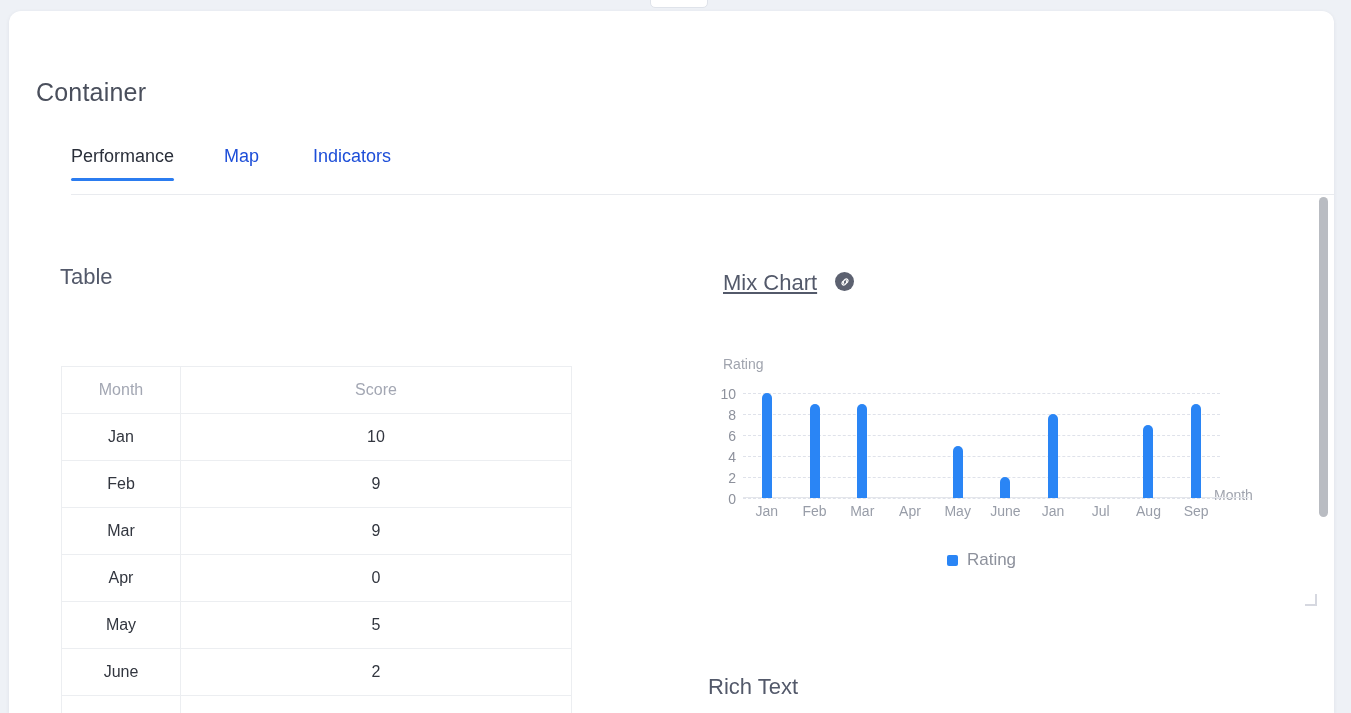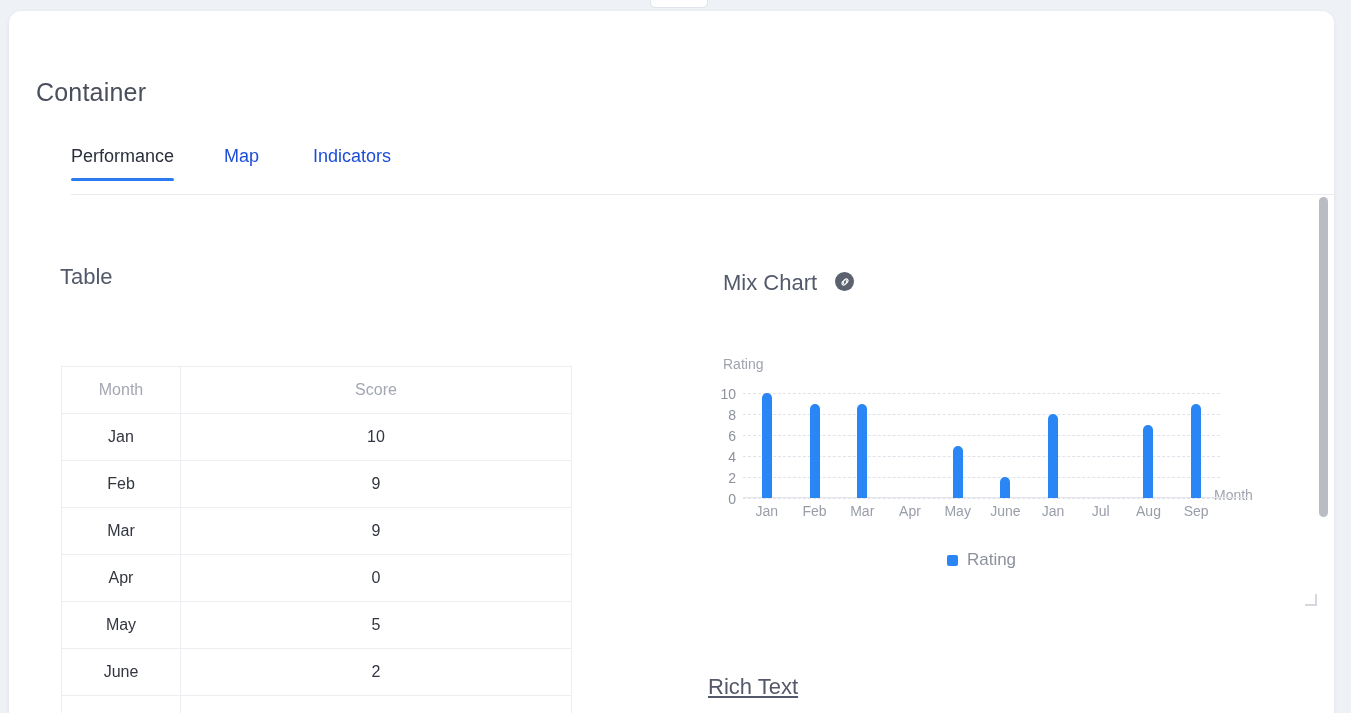--- a/index.html
+++ b/index.html
@@ -79,21 +79,21 @@
     text-align: center;
     font-weight: 400;
     font-size: 16px;
   }
   .data-table th { color: #a3a7b3; font-size: 16px; }
   .data-table td { color: #32363f; }
   .data-table col.c1 { width: 119px; }
   .data-table col.c2 { width: 391px; }
 
   
-  .chart-title { position: absolute; left: 714px; top: 259px; }
+  .chart-title { position: absolute; left: 714px; top: 259px; text-decoration: underline; }
   .link-icon {
     position: absolute; left: 826px; top: 261px;
     width: 19px; height: 19px; border-radius: 50%;
     background: #5c6170;
     display: flex; align-items: center; justify-content: center;
     cursor: pointer;
   }
   .link-icon svg { display: block; }
 
   .chart-area {
@@ -151,21 +151,21 @@
   .legend {
     position: absolute; left: 700px; top: 539px;
     width: 545px; display: flex; align-items: center; justify-content: center;
     gap: 9px; cursor: pointer;
   }
   .legend-swatch {
     width: 11px; height: 11px; background: #2a85f5; border-radius: 2px;
   }
   .legend-label { font-size: 17px; color: #8d919c; }
 
-  .richtext-title { position: absolute; left: 699px; top: 663px; text-decoration: underline; }
+  .richtext-title { position: absolute; left: 699px; top: 663px; }
 
   
   .scrollbar-track {
     position: absolute; right: 5px; top: 178px;
     width: 10px; height: 522px;
   }
   .scrollbar-thumb {
     position: absolute; left: 0; top: 8px;
     width: 9px; height: 320px;
     background: #b9bcc2; border-radius: 5px;

